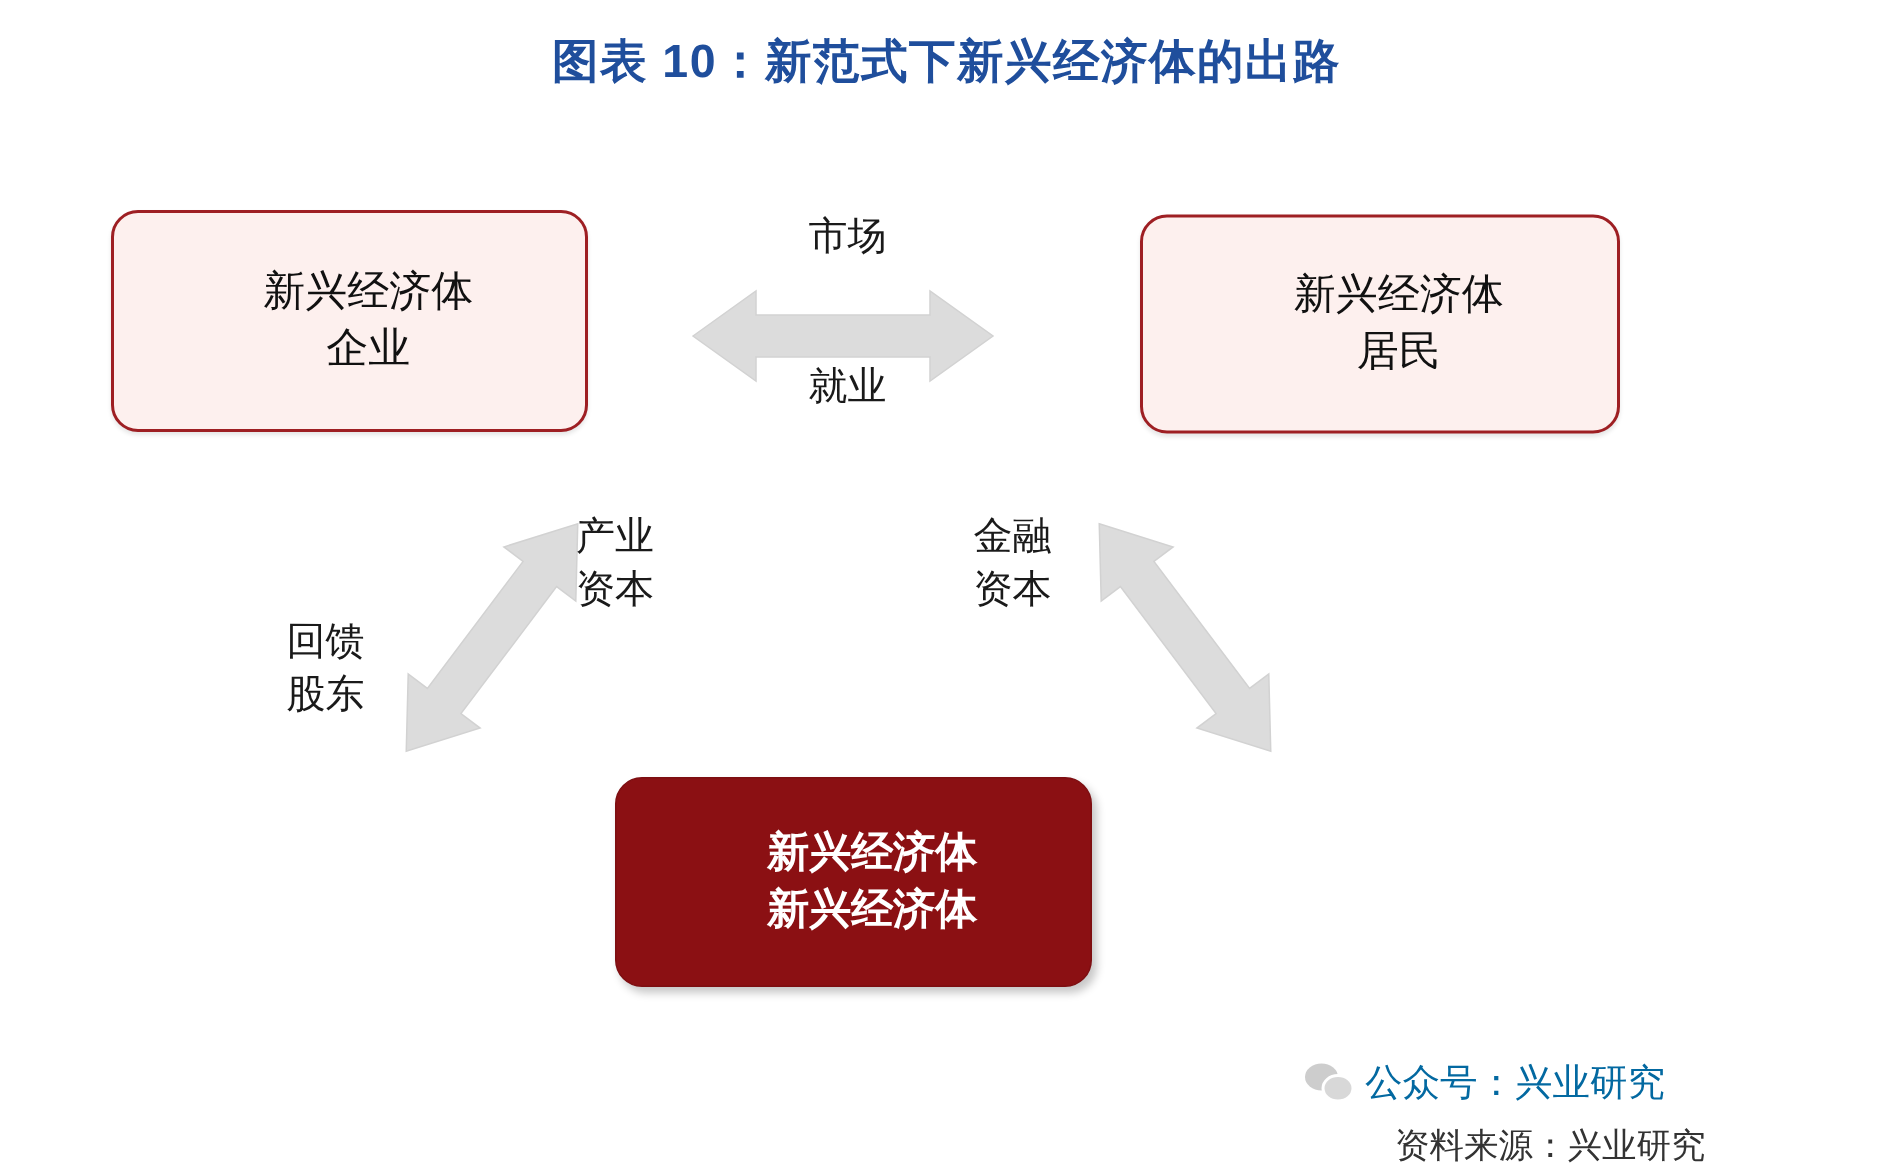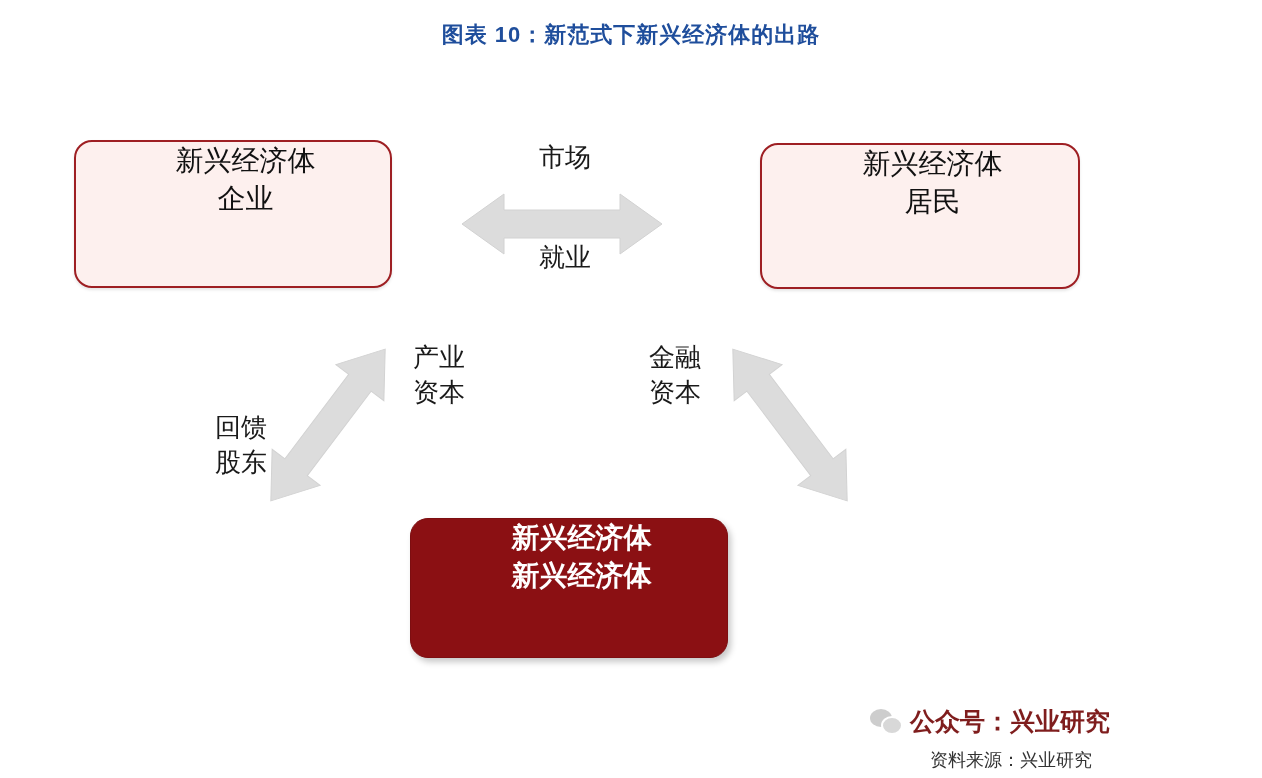--- a/index.html
+++ b/index.html
@@ -18,34 +18,35 @@
     overflow: hidden;
   }
 
   
   .title {
     position: absolute;
     left: 0;
     top: 20px;
     width: 1262px;
     text-align: center;
-    font-size: 22px;
+    font-size: 31px;
     font-weight: bold;
     color: #1f4e9c;
     letter-spacing: 1px;
     font-family: "Liberation Sans", "DejaVu Sans", sans-serif;
   }
 
   
   .box {
     position: absolute;
     box-sizing: border-box;
     display: flex;
     flex-direction: column;
     align-items: center;
+    justify-content: center;
     line-height: 1.35;
     font-family: "Liberation Serif", "DejaVu Serif", serif;
     padding-left: 25px;
   }
   .box-light {
     background: #fdf0ee;
     border: 2px solid #9e1f23;
     border-radius: 18px;
     color: #111111;
     font-size: 28px;
@@ -80,44 +81,44 @@
     position: absolute;
     color: #1a1a1a;
     font-size: 26px;
     line-height: 1.35;
     text-align: center;
     font-family: "Liberation Serif", "DejaVu Serif", serif;
     white-space: pre-line;
   }
   #label-market     { left: 505px; top: 140px; width: 120px; }
   #label-employment { left: 505px; top: 240px; width: 120px; }
-  #label-industrial { left: 355px; top: 340px; width: 110px; text-align: right; }
-  #label-feedback   { left: 181px; top: 410px; width: 120px; }
+  #label-industrial { left: 355px; top: 340px; width: 110px; }
+  #label-feedback   { left: 157px; top: 410px; width: 120px; }
   #label-financial  { left: 620px; top: 340px; width: 110px; }
   #label-wealth     { left: 840px; top: 395px; width: 120px; }
 
   
   .source {
     position: absolute;
     left: 930px;
     top: 748px;
-    font-size: 18px;
+    font-size: 23px;
     color: #333333;
     font-family: "Liberation Sans", "DejaVu Sans", sans-serif;
   }
   .watermark {
     position: absolute;
     left: 870px;
     top: 705px;
     display: flex;
     align-items: center;
     gap: 10px;
-    color: #7f1d1d;
+    color: #0369a1;
     font-size: 25px;
-    font-weight: bold;
+    font-weight: normal;
     font-family: "Liberation Sans", "DejaVu Sans", sans-serif;
     user-select: none;
   }
   .wechat-icon {
     width: 30px;
     height: 26px;
     position: relative;
     display: inline-block;
   }
   .wechat-icon::before {

